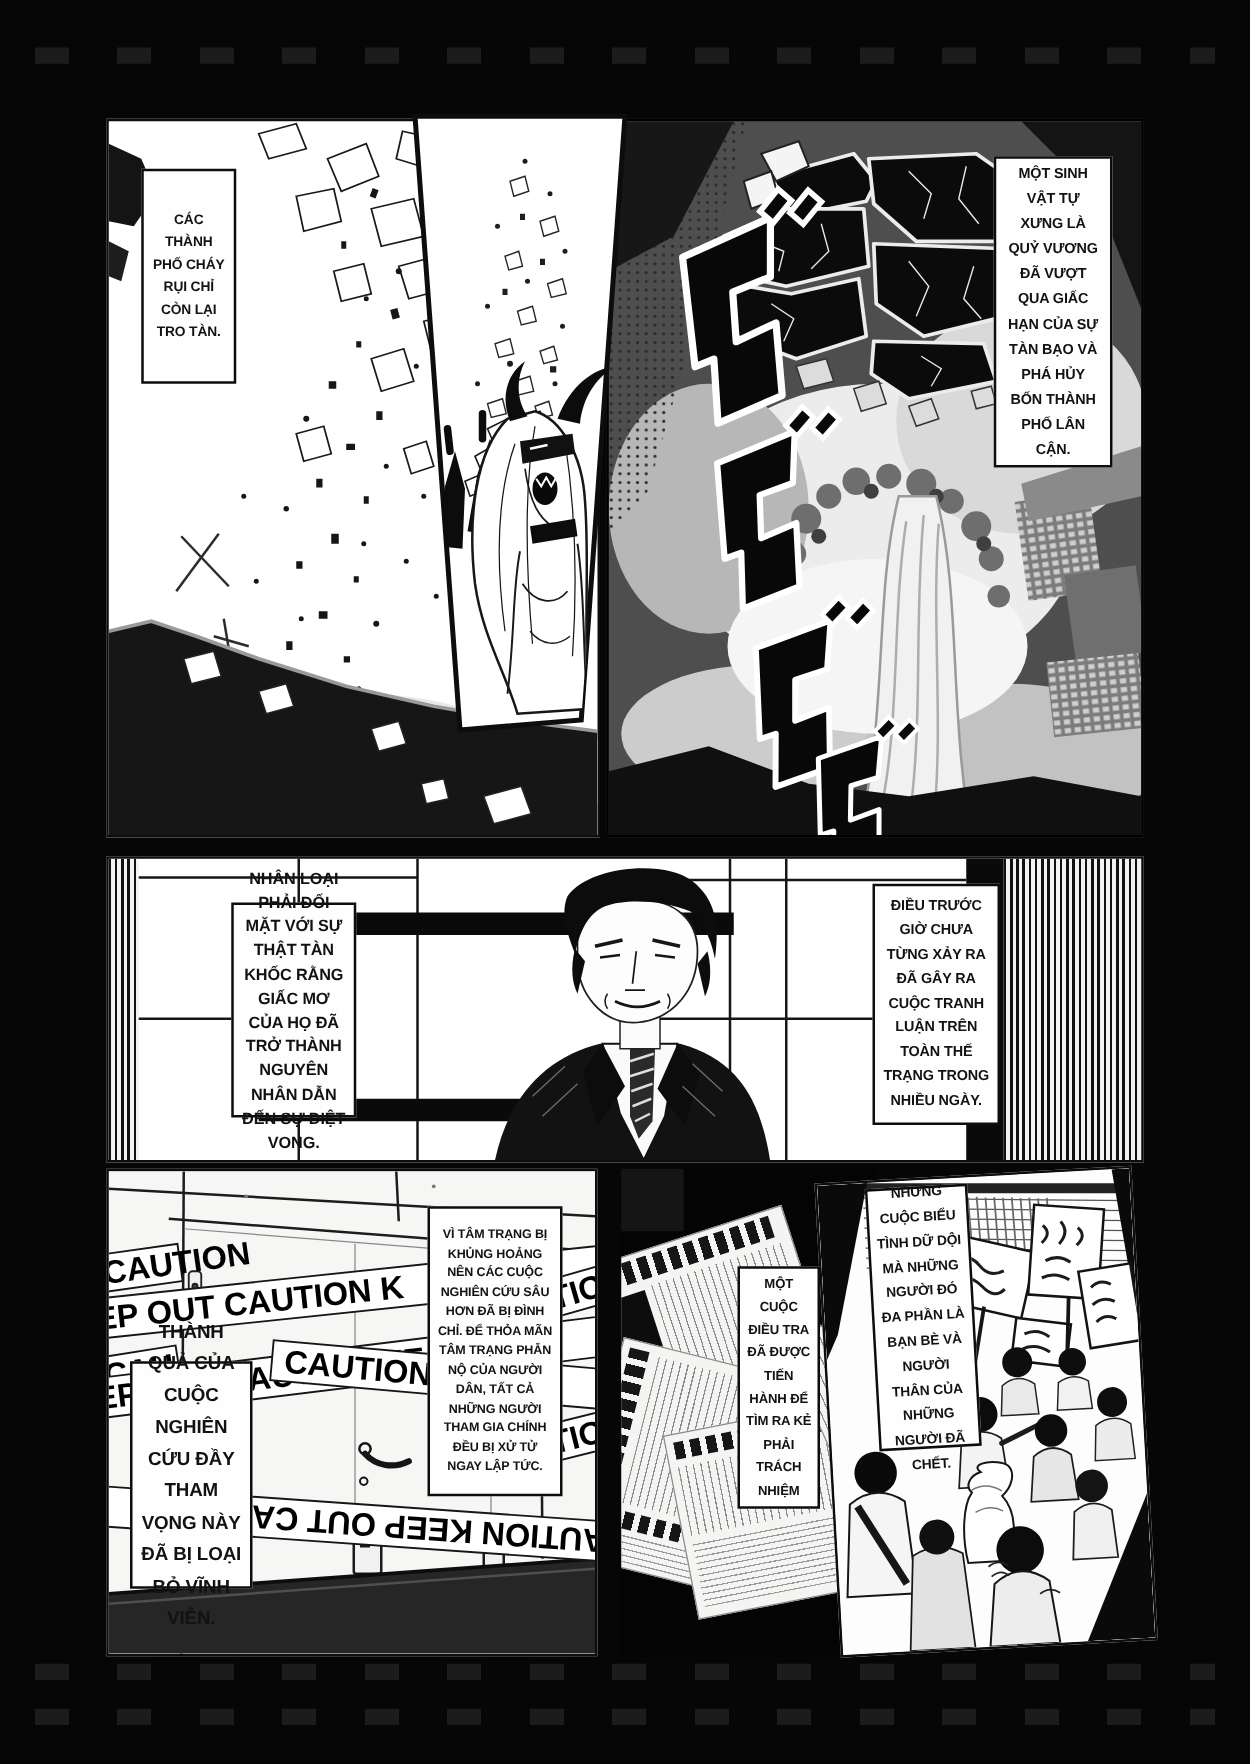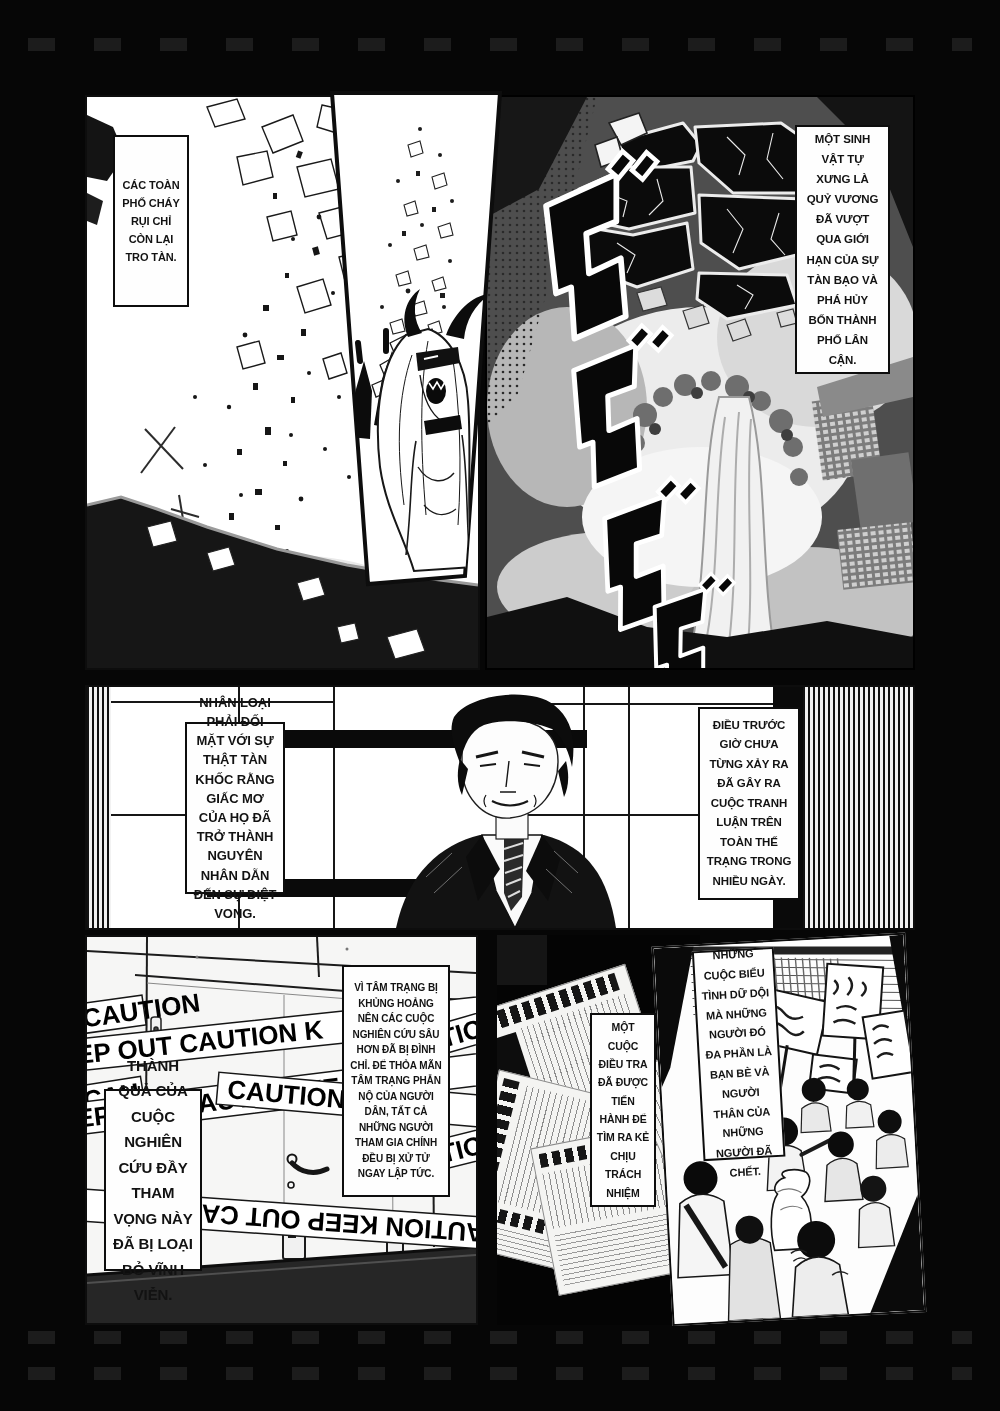--- a/index.html
+++ b/index.html
@@ -105,21 +105,21 @@
       <path d="M0,408 L34,400 L70,412 L120,430 L190,452 L260,468 L330,480 L391,488" fill="none" stroke="#9a9a9a" stroke-width="3"></path>
       <g fill="#fff" stroke="#222" stroke-width="1.2">
         <path d="M60,430 L84,424 L90,444 L66,450 Z"></path>
         <path d="M120,456 L142,450 L148,468 L126,474 Z"></path>
         <path d="M210,486 L232,480 L238,498 L216,504 Z"></path>
         <path d="M300,540 L330,532 L338,554 L308,562 Z"></path>
         <path d="M250,530 L268,526 L272,542 L254,546 Z"></path>
       </g>
     </svg>
 
-    <div class="cap" style="left:26px;top:38px;width:76px;height:172px;font-size:11px;line-height:1.65">CÁC TOÀN PHỐ CHÁY RỤI CHỈ CÒN LẠI TRO TÀN.</div>
+    <div class="cap" style="left:26px;top:38px;width:76px;height:172px;font-size:11px;line-height:1.65">CÁC THÀNH PHỐ CHÁY RỤI CHỈ CÒN LẠI TRO TÀN.</div>
   </div>
 
   <div class="panel" style="left:485px;top:95px;width:430px;height:575px;background:#464646;border-color:#000">
     <svg width="426" height="571" viewBox="0 0 426 571">
       <defs>
         <pattern id="dots" width="7" height="7" patternUnits="userSpaceOnUse">
           <circle cx="2" cy="2" r="1.3" fill="#2a2a2a"></circle>
         </pattern>
         <pattern id="win" width="8" height="7" patternUnits="userSpaceOnUse">
           <rect width="8" height="7" fill="#7c7c7c"></rect>
@@ -221,21 +221,21 @@
           <path d="M10,14 L76,2 L66,42 L38,46 L32,80 L62,74 L54,124 L6,132 L14,88 L0,90 Z" fill="#080808" stroke="#fff" stroke-width="5" stroke-linejoin="round"></path>
           <path d="M70,-4 l16,-12 l7,10 l-16,12 Z M90,2 l16,-12 l7,10 l-16,12 Z" fill="#080808" stroke="#fff" stroke-width="4"></path>
         </g>
         <g transform="translate(158,500) rotate(-9) scale(0.8)">
           <path d="M10,14 L76,2 L66,42 L38,46 L32,80 L62,74 L54,124 L6,132 L14,88 L0,90 Z" fill="#080808" stroke="#fff" stroke-width="5" stroke-linejoin="round"></path>
           <path d="M70,-4 l16,-12 l7,10 l-16,12 Z M90,2 l16,-12 l7,10 l-16,12 Z" fill="#080808" stroke="#fff" stroke-width="4"></path>
         </g>
       </g>
     </svg>
 
-    <div class="cap" style="left:308px;top:28px;width:95px;height:249px;font-size:11.5px;line-height:1.75">MỘT SINH VẬT TỰ XƯNG LÀ QUỶ VƯƠNG ĐÃ VƯỢT QUA GIỚI HẠN CỦA SỰ TÀN BẠO VÀ PHÁ HỦY BỐN THÀNH PHỐ LÂN CẬN.</div>
+    <div class="cap" style="left:308px;top:28px;width:95px;height:249px;font-size:11.5px;line-height:1.75">MỘT SINH VẬT TỰ XƯNG LÀ QUỶ VƯƠNG ĐÃ VƯỢT QUA GIẤC HẠN CỦA SỰ TÀN BẠO VÀ PHÁ HỦY BỐN THÀNH PHỐ LÂN CẬN.</div>
   </div>
 
   <svg style="left:320px;top:85px;z-index:20" width="190" height="512" viewBox="0 0 190 512">
     <defs>
         <clipPath id="stripclip">
           <polygon points="12,8 180,8 145,491 48,499"></polygon>
         </clipPath>
       </defs>
     <polygon points="12,8 180,8 145,491 48,499" fill="#fff" stroke="#0d0d0d" stroke-width="4"></polygon>
     <g clip-path="url(#stripclip)">
@@ -495,21 +495,21 @@
     <div class="news-sheet" style="left:46px;top:196px;width:170px;height:150px;transform:rotate(-11deg)">
       <div class="headline" style="left:6px;top:6px;width:150px;height:14px"></div>
       <div class="bodylines" style="left:6px;top:26px;width:156px;height:56px"></div>
       <div class="bodylines2" style="left:6px;top:88px;width:156px;height:52px"></div>
     </div>
 
     <div class="news-sheet" style="left:150px;top:120px;width:70px;height:120px;transform:rotate(-24deg)">
       <div class="bodylines" style="left:4px;top:4px;width:60px;height:110px"></div>
     </div>
 
-    <div class="cap" style="left:93px;top:78px;width:66px;height:194px;font-size:10.5px;line-height:1.75;padding:4px">MỘT CUỘC ĐIỀU TRA ĐÃ ĐƯỢC TIẾN HÀNH ĐỂ TÌM RA KẺ CHỊU TRÁCH NHIỆM</div>
+    <div class="cap" style="left:93px;top:78px;width:66px;height:194px;font-size:10.5px;line-height:1.75;padding:4px">MỘT CUỘC ĐIỀU TRA ĐÃ ĐƯỢC TIẾN HÀNH ĐỂ TÌM RA KẺ PHẢI TRÁCH NHIỆM</div>
   </div>
 
   <div class="panel" style="left:663px;top:940px;width:254px;height:380px;transform:rotate(-3.2deg);transform-origin:45% 55%">
     <svg width="250" height="376" viewBox="0 0 250 376">
       <rect width="250" height="376" fill="#fdfdfd"></rect>
 
       <g stroke="#555" stroke-width="1">
         <line x1="36" y1="12" x2="250" y2="26"></line>
           <line x1="36" y1="20" x2="250" y2="34"></line>
         <line x1="36" y1="28" x2="250" y2="42"></line>

